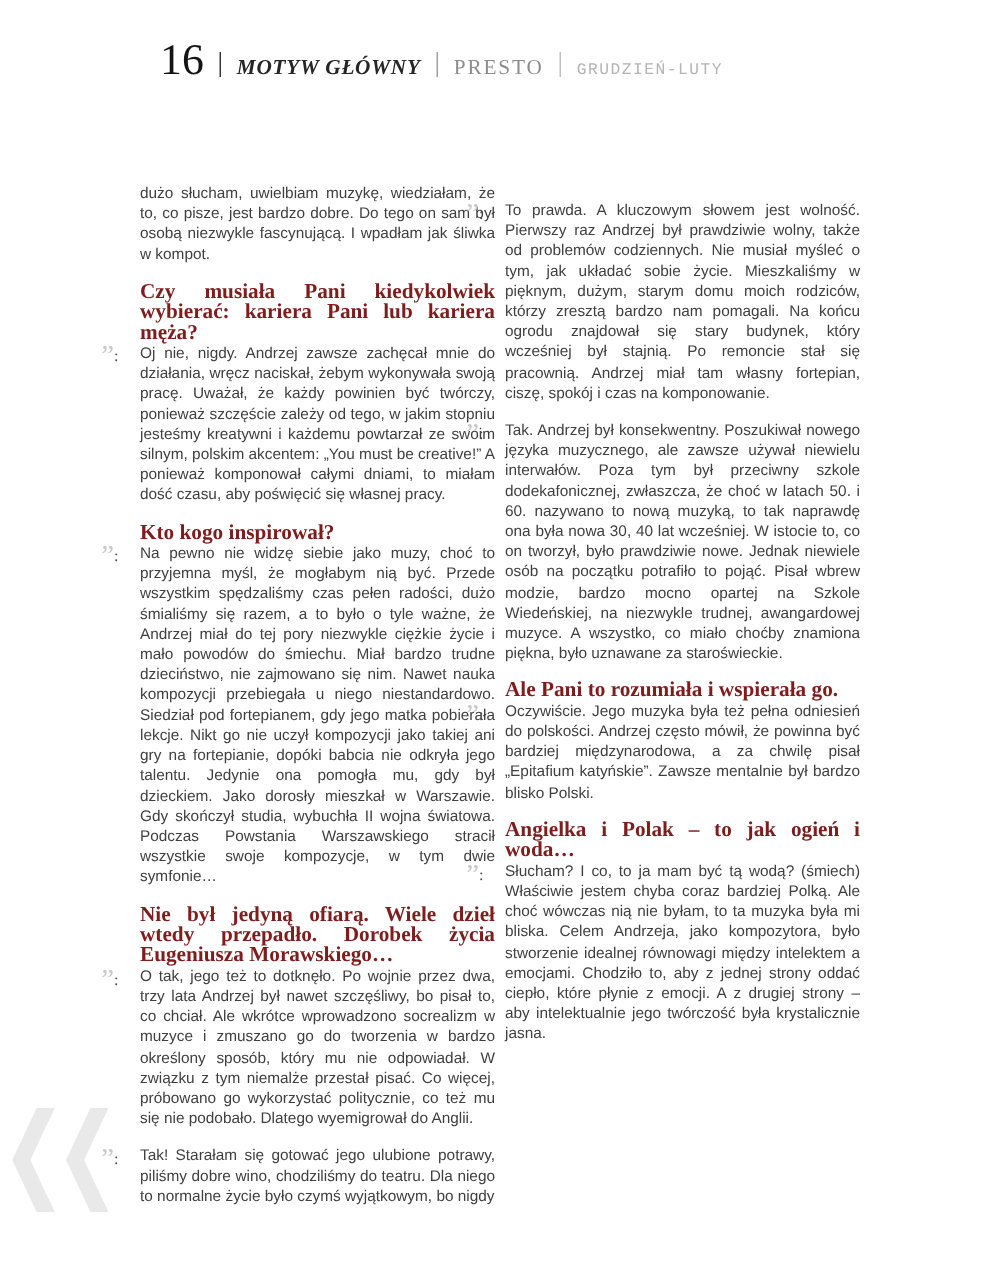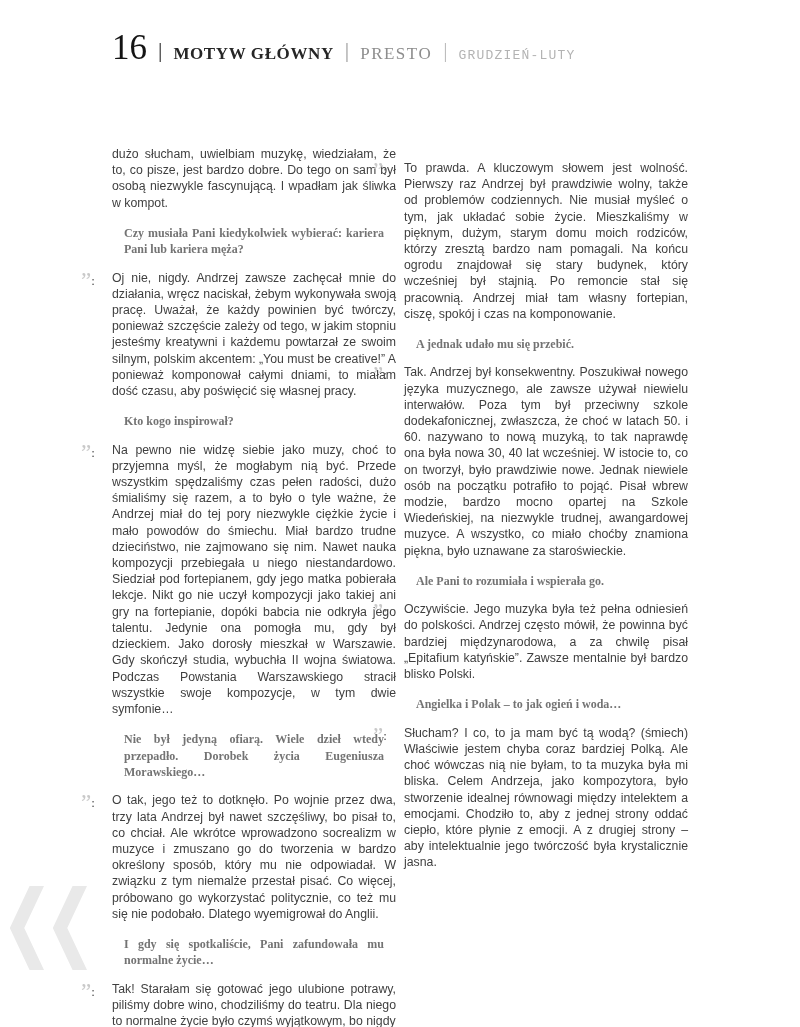--- a/index.html
+++ b/index.html
@@ -6,50 +6,50 @@
   body{
     width:800px;height:1027px;
     background:#ffffff;
     font-family:"Liberation Sans", sans-serif;
     color:#3f3f3f;
     position:relative;
     overflow:hidden;
   }
   
   .header{
-    position:absolute;left:112px;top:30px;
+    position:absolute;left:128px;top:30px;
     display:flex;align-items:baseline;gap:11px;
     font-family:"Liberation Serif", serif;
     white-space:nowrap;
   }
   .pg-num{font-size:35px;color:#141414;line-height:1;}
   .hdr-sep{font-size:22px;font-weight:400;position:relative;top:-2px;}
   .sep1{color:#2a2a2a;}
   .sep2{color:#9a9a9a;}
   .sep3{color:#bdbdbd;}
-  .hdr-section{font-size:17px;font-weight:bold;color:#262626;letter-spacing:.6px;}
+  .hdr-section{font-size:17px;font-weight:bold;color:#262626;letter-spacing:.6px;font-style:italic;}
   .hdr-mag{font-size:17px;color:#8d8d8d;letter-spacing:1.5px;}
   .hdr-issue{font-size:13px;color:#b3b3b3;letter-spacing:1.2px;font-family:Liberation Mono, monospace;}
 
   
   .cols{
     position:absolute;left:112px;top:146px;width:592px;
     display:flex;gap:8px;
   }
   .col{width:284px;}
   p{margin:0;}
   .body-text{
     font-size:12.3px;line-height:16.2px;
     text-align:justify;color:#3f3f3f;
     hyphens:auto;-webkit-hyphens:auto;
   }
   .question{
     font-family:"Liberation Serif", serif;
-    font-size:12px;line-height:16.4px;font-weight:bold;
-    color:#737373;text-align:justify;margin:12px;
+    font-size:17px;line-height:16.4px;font-weight:bold;
+    color:#7f1d1d;text-align:justify;margin:0;
     hyphens:auto;-webkit-hyphens:auto;
   }
   .block{margin-top:14px;}
   .answer{position:relative;}
   .qmark{
     position:absolute;left:-31px;top:-1px;
     font-family:"Liberation Serif", serif;
     white-space:nowrap;
   }
   .qm{font-size:23px;color:#c9c9c9;letter-spacing:-1px;line-height:1;}
@@ -103,39 +103,37 @@
 
       <div class="block">
         <h3 class="question">Nie był jedyną ofiarą. Wiele dzieł wtedy przepadło. Dorobek życia Eugeniusza Morawskiego…</h3>
         <div class="answer">
           <span class="qmark"><span class="qm">”</span><span class="qcolon">:</span></span>
           <p class="body-text">O tak, jego też to dotknęło. Po wojnie przez dwa, trzy lata Andrzej był nawet szczęśliwy, bo pisał to, co chciał. Ale wkrótce wprowadzono socrealizm w muzyce i zmuszano go do tworzenia w bardzo określony sposób, który mu nie odpowiadał. W związku z tym niemalże przestał pisać. Co więcej, próbowano go wykorzystać politycznie, co też mu się nie podobało. Dlatego wyemigrował do Anglii.</p>
         </div>
       </div>
 
       <div class="block">
-        <h3 class="question">I gdy się spotkaliście, Pani zafundowała mu normalne życie…</h3>
         <div class="answer">
           <span class="qmark"><span class="qm">”</span><span class="qcolon">:</span></span>
           <p class="body-text">Tak! Starałam się gotować jego ulubione potrawy, piliśmy dobre wino, chodziliśmy do teatru. Dla niego to normalne życie było czymś wyjątkowym, bo nigdy</p>
         </div>
       </div>
     </section>
 
     <section class="col">
 
       <div class="block">
         <div class="answer">
           <span class="qmark"><span class="qm">”</span><span class="qcolon">:</span></span>
           <p class="body-text">To prawda. A kluczowym słowem jest wolność. Pierwszy raz Andrzej był prawdziwie wolny, także od problemów codziennych. Nie musiał myśleć o tym, jak układać sobie życie. Mieszkaliśmy w pięknym, dużym, starym domu moich rodziców, którzy zresztą bardzo nam pomagali. Na końcu ogrodu znajdował się stary budynek, który wcześniej był stajnią. Po remoncie stał się pracownią. Andrzej miał tam własny fortepian, ciszę, spokój i czas na komponowanie.</p>
         </div>
       </div>
 
       <div class="block">
-        <h3 class="question">A jednak udało mu się przebić.</h3>
         <div class="answer">
           <span class="qmark"><span class="qm">”</span><span class="qcolon">:</span></span>
           <p class="body-text">Tak. Andrzej był konsekwentny. Poszukiwał nowego języka muzycznego, ale zawsze używał niewielu interwałów. Poza tym był przeciwny szkole dodekafonicznej, zwłaszcza, że choć w latach 50. i 60. nazywano to nową muzyką, to tak naprawdę ona była nowa 30, 40 lat wcześniej. W istocie to, co on tworzył, było prawdziwie nowe. Jednak niewiele osób na początku potrafiło to pojąć. Pisał wbrew modzie, bardzo mocno opartej na Szkole Wiedeńskiej, na niezwykle trudnej, awangardowej muzyce. A wszystko, co miało choćby znamiona piękna, było uznawane za staroświeckie.</p>
         </div>
       </div>
 
       <div class="block">
         <h3 class="question">Ale Pani to rozumiała i wspierała go.</h3>
         <div class="answer">
           <span class="qmark"><span class="qm">”</span><span class="qcolon">:</span></span>

